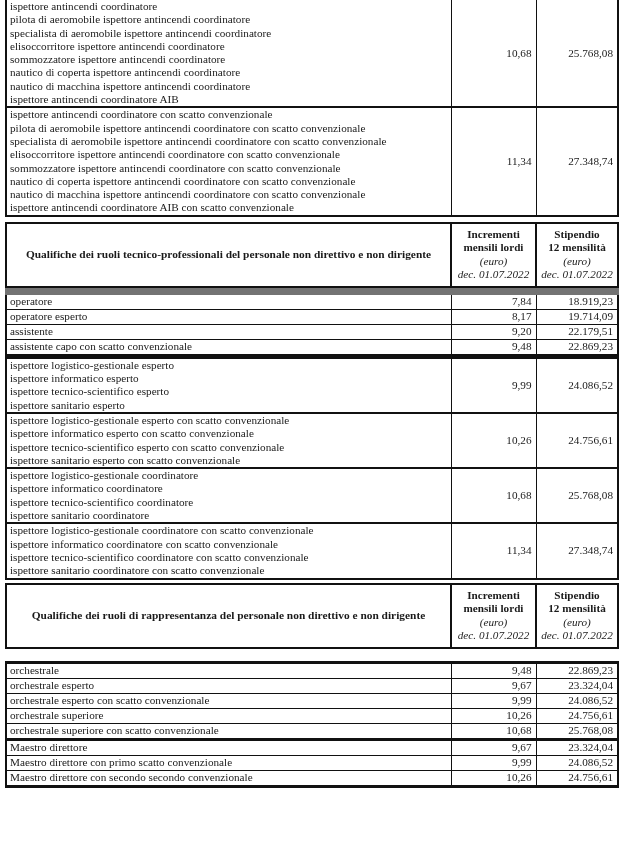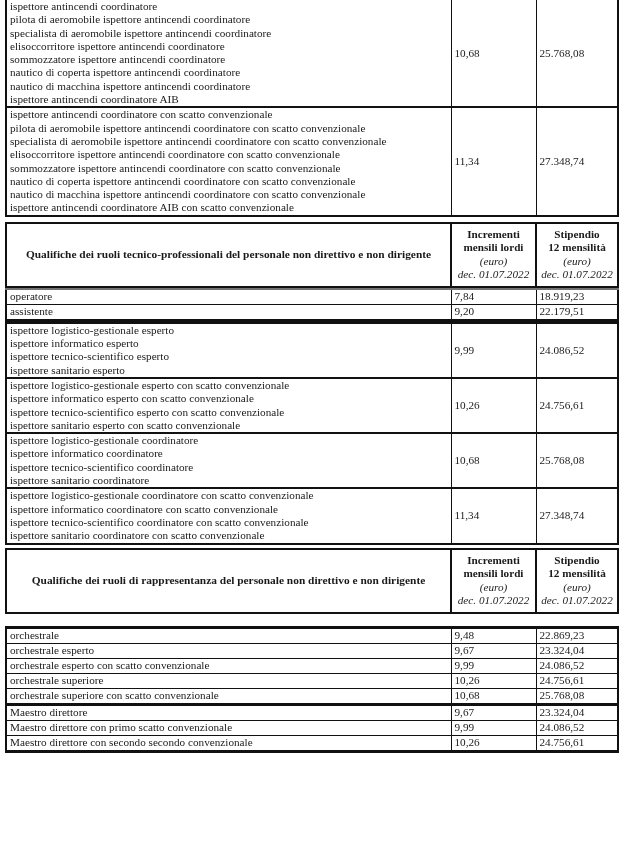--- a/index.html
+++ b/index.html
@@ -11,30 +11,30 @@
   .page { position: absolute; left: 5px; top: 0; width: 612px; }
   table { border-collapse: collapse; width: 612px; table-layout: fixed; }
   col.c1 { width: 445px; }
   col.c2 { width: 85px; }
   col.c3 { width: 82px; }
   td, th { border: 1px solid #111; padding: 0 3px; font-size: 11.2px; line-height: 13.3px; vertical-align: middle; }
   table.outer { border-left: 2px solid #111; border-right: 2px solid #111; }
   .grp td { border-top: 2px solid #111; border-bottom: 2px solid #111; }
   .grp td.lbl { padding-top: 0; padding-bottom: 0; }
   .lbl .line { display: block; white-space: nowrap; }
-  td.num { text-align: left; padding-right: 4px; }
+  td.num { text-align: right; padding-right: 4px; }
   .hdr th { border: 2px solid #111; font-weight: bold; height: 62px; padding: 0 2px; }
   .hdr th.title { font-size: 11.4px; text-align: center; }
   .hdr th.colh { text-align: center; font-weight: normal; font-size: 11.2px; line-height: 13.5px; }
   .colh .b { font-weight: bold; display: block; }
   .colh .i { font-style: italic; display: block; }
   .simple td { height: 14px; line-height: 13px; }
   .simple td.lbl { white-space: nowrap; }
   .gap { height: 10px; }
-  .thick-top td { border-top: 2px solid #737373; }
+  .thick-top td { border-top: 7px solid #737373; }
   .thick-bottom td { border-bottom: 3px solid #111; }
   .topclip td { border-top: none; margin-top: 25px; }
 </style>
 </head>
 <body>
 
 <div class="page">
 
   <table class="outer">
     <colgroup>
@@ -107,23 +107,33 @@
         <col class="c2">
         <col class="c3">
       </colgroup>
     <tbody>
         <tr class="simple thick-top">
       <td class="lbl">operatore</td>
       <td class="num">7,84</td>
       <td class="num">18.919,23</td>
     </tr>
     <tr class="simple">
+      <td class="lbl">operatore esperto</td>
+      <td class="num">8,17</td>
+      <td class="num">19.714,09</td>
+    </tr>
+    <tr class="simple">
       <td class="lbl">assistente</td>
       <td class="num">9,20</td>
       <td class="num">22.179,51</td>
+    </tr>
+    <tr class="simple">
+      <td class="lbl">assistente capo con scatto convenzionale</td>
+      <td class="num">9,48</td>
+      <td class="num">22.869,23</td>
     </tr>
   </tbody>
     </table>
 
   <table class="outer">
     <colgroup>
         <col class="c1">
         <col class="c2">
         <col class="c3">
       </colgroup>

